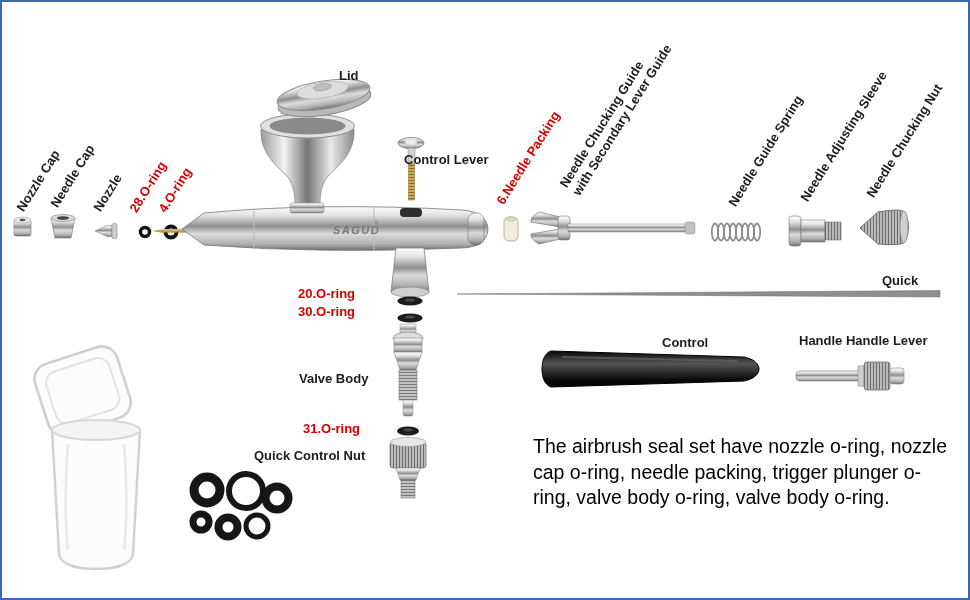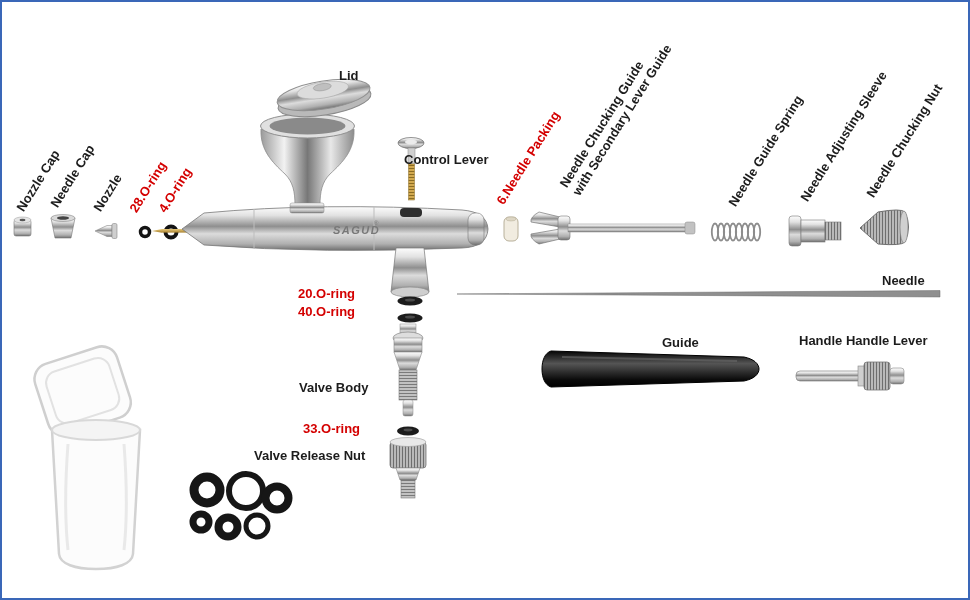--- a/index.html
+++ b/index.html
@@ -225,22 +225,23 @@
     <div>Needle Chucking Guide</div>
     <div>with Secondary Lever Guide</div>
   </div>
   <div class="lbl rot" style="left:736px;top:192px">Needle Guide Spring</div>
   <div class="lbl rot" style="left:808px;top:187px">Needle Adjusting Sleeve</div>
   <div class="lbl rot" style="left:874px;top:183px">Needle Chucking Nut</div>
 
   <div class="lbl" style="left:337px;top:66px">Lid</div>
   <div class="lbl" style="left:402px;top:150px">Control Lever</div>
   <div class="lbl red" style="left:296px;top:284px">20.O-ring</div>
-  <div class="lbl red" style="left:296px;top:302px">40.O-ring</div>
-  <div class="lbl" style="left:297px;top:378px">Valve Body</div>
-  <div class="lbl red" style="left:301px;top:419px">33.O-ring</div>
-  <div class="lbl" style="left:252px;top:446px">Valve Release Nut</div>
-  <div class="lbl" style="left:880px;top:271px">Needle</div>
-  <div class="lbl" style="left:660px;top:333px">Guide</div>
+  <div class="lbl red" style="left:296px;top:302px">30.O-ring</div>
+  <div class="lbl" style="left:297px;top:369px">Valve Body</div>
+  <div class="lbl red" style="left:301px;top:419px">31.O-ring</div>
+  <div class="lbl" style="left:252px;top:446px">Quick Control Nut</div>
+  <div class="lbl" style="left:880px;top:271px">Quick</div>
+  <div class="lbl" style="left:660px;top:333px">Control</div>
   <div class="lbl" style="left:797px;top:331px">Handle Handle Lever</div>
 
+  <div class="desc">The airbrush seal set have nozzle o-ring, nozzle cap o-ring, needle packing, trigger plunger o-ring, valve body o-ring, valve body o-ring.</div>
 
 </div>
 
 </body></html>

